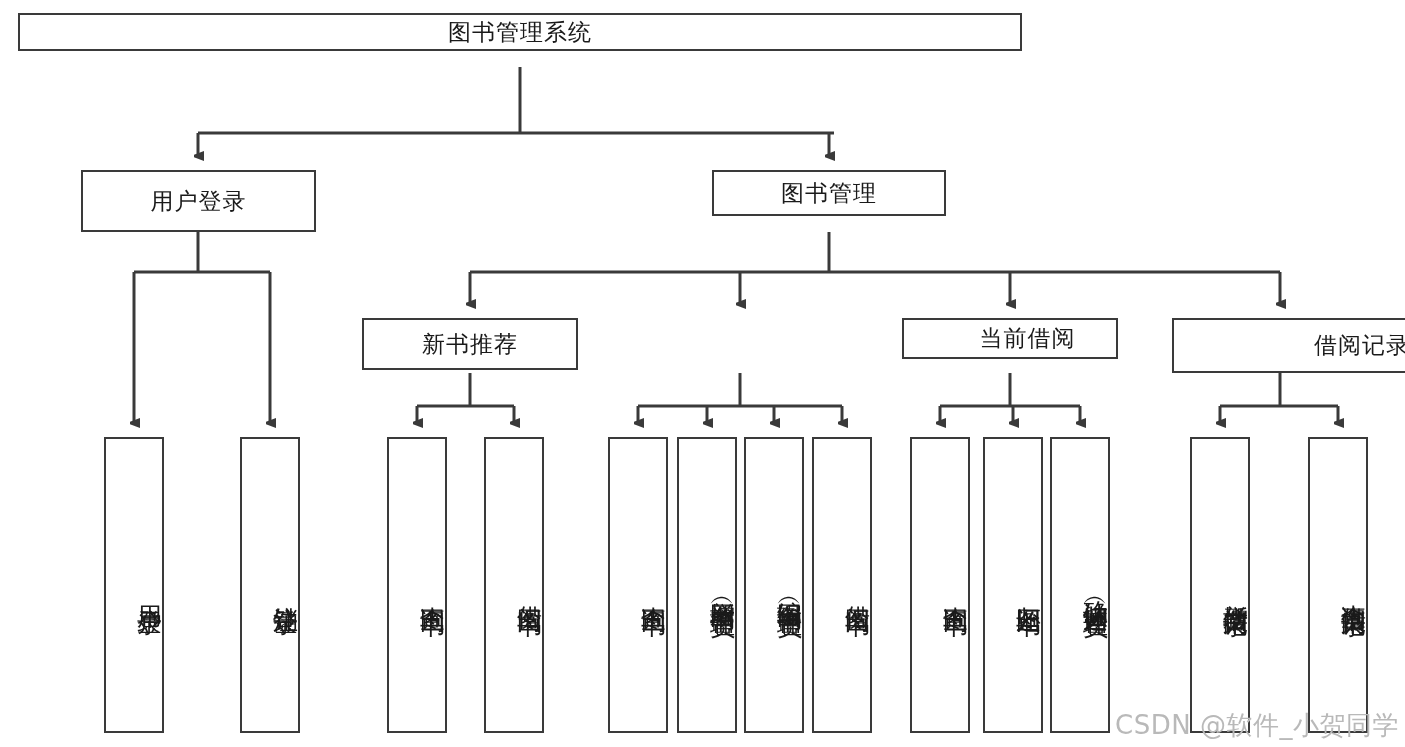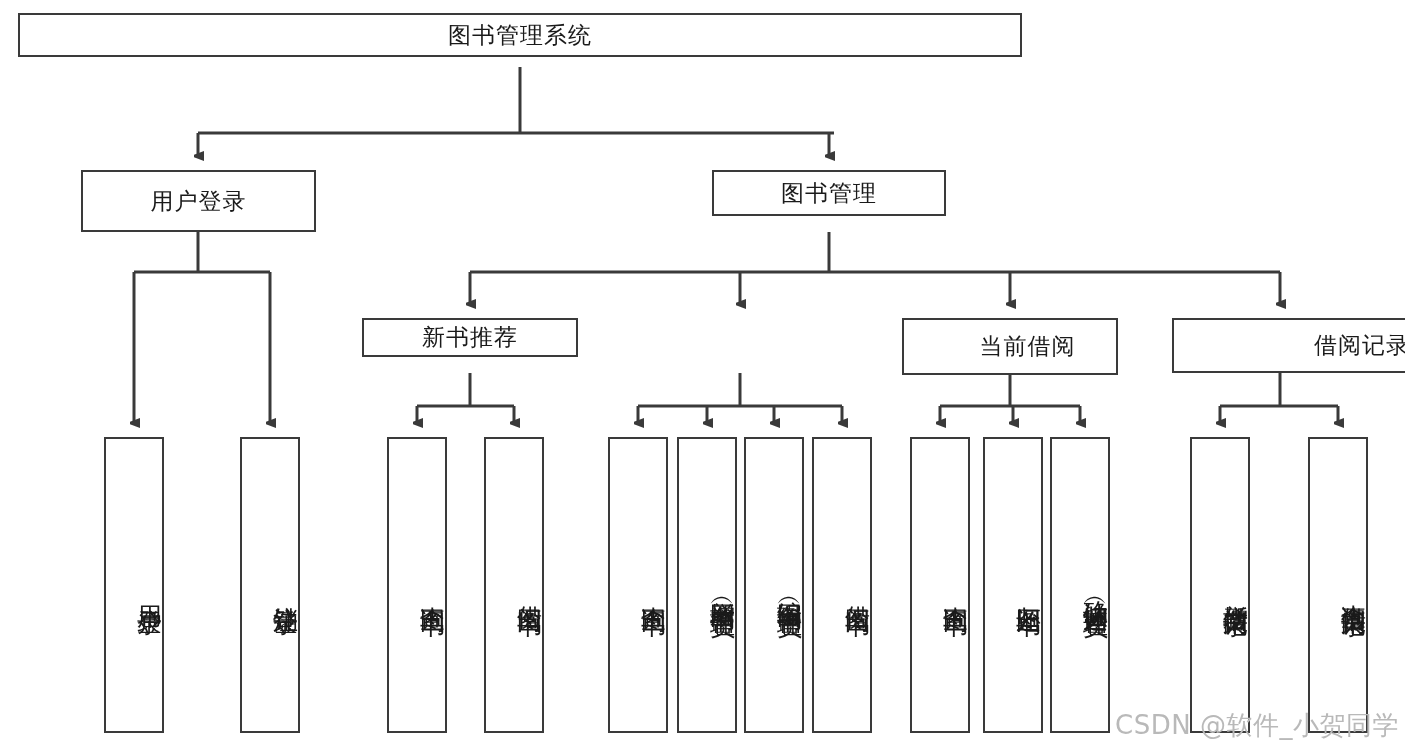--- a/index.html
+++ b/index.html
@@ -111,35 +111,35 @@
       <path d="M1013,406 L1013,423" marker-end="url(#arrow)"></path>
       <path d="M1080,406 L1080,423" marker-end="url(#arrow)"></path>
 
       <path d="M1280,373 L1280,406"></path>
       <path d="M1220,406 L1338,406"></path>
       <path d="M1220,406 L1220,423" marker-end="url(#arrow)"></path>
       <path d="M1338,406 L1338,423" marker-end="url(#arrow)"></path>
     </g>
   </svg>
 
-  <div class="node horiz" style="left:18px;top:13px;width:1004px;height:44px;text-align:right;">
+  <div class="node horiz" style="left:18px;top:13px;width:1004px;height:38px;text-align:right;">
     <span class="txt">图书管理系统</span>
   </div>
 
   <div class="node horiz" style="left:81px;top:170px;width:235px;height:62px;">
     <span class="txt">用户登录</span>
   </div>
   <div class="node horiz" style="left:712px;top:170px;width:234px;height:46px;">
     <span class="txt">图书管理</span>
   </div>
 
-  <div class="node horiz" style="left:362px;top:318px;width:216px;height:39px;text-align:center;">
+  <div class="node horiz" style="left:362px;top:318px;width:216px;height:52px;text-align:center;">
     <span class="txt">新书推荐</span>
   </div>
-  <div class="node horiz" style="left:902px;top:318px;width:216px;height:57px;padding-left:35px;">
+  <div class="node horiz" style="left:902px;top:318px;width:216px;height:41px;padding-left:35px;">
     <span class="txt">当前借阅</span>
   </div>
   <div class="node horiz" style="left:1172px;top:318px;width:240px;height:55px;justify-content:flex-end;">
     <span class="txt">借阅记录</span>
   </div>
 
   <div class="node vert" style="left:104px;top:437px;width:60px;height:296px;">
     <span class="txt">用户登录</span>
   </div>
   <div class="node vert" style="left:240px;top:437px;width:60px;height:296px;">

